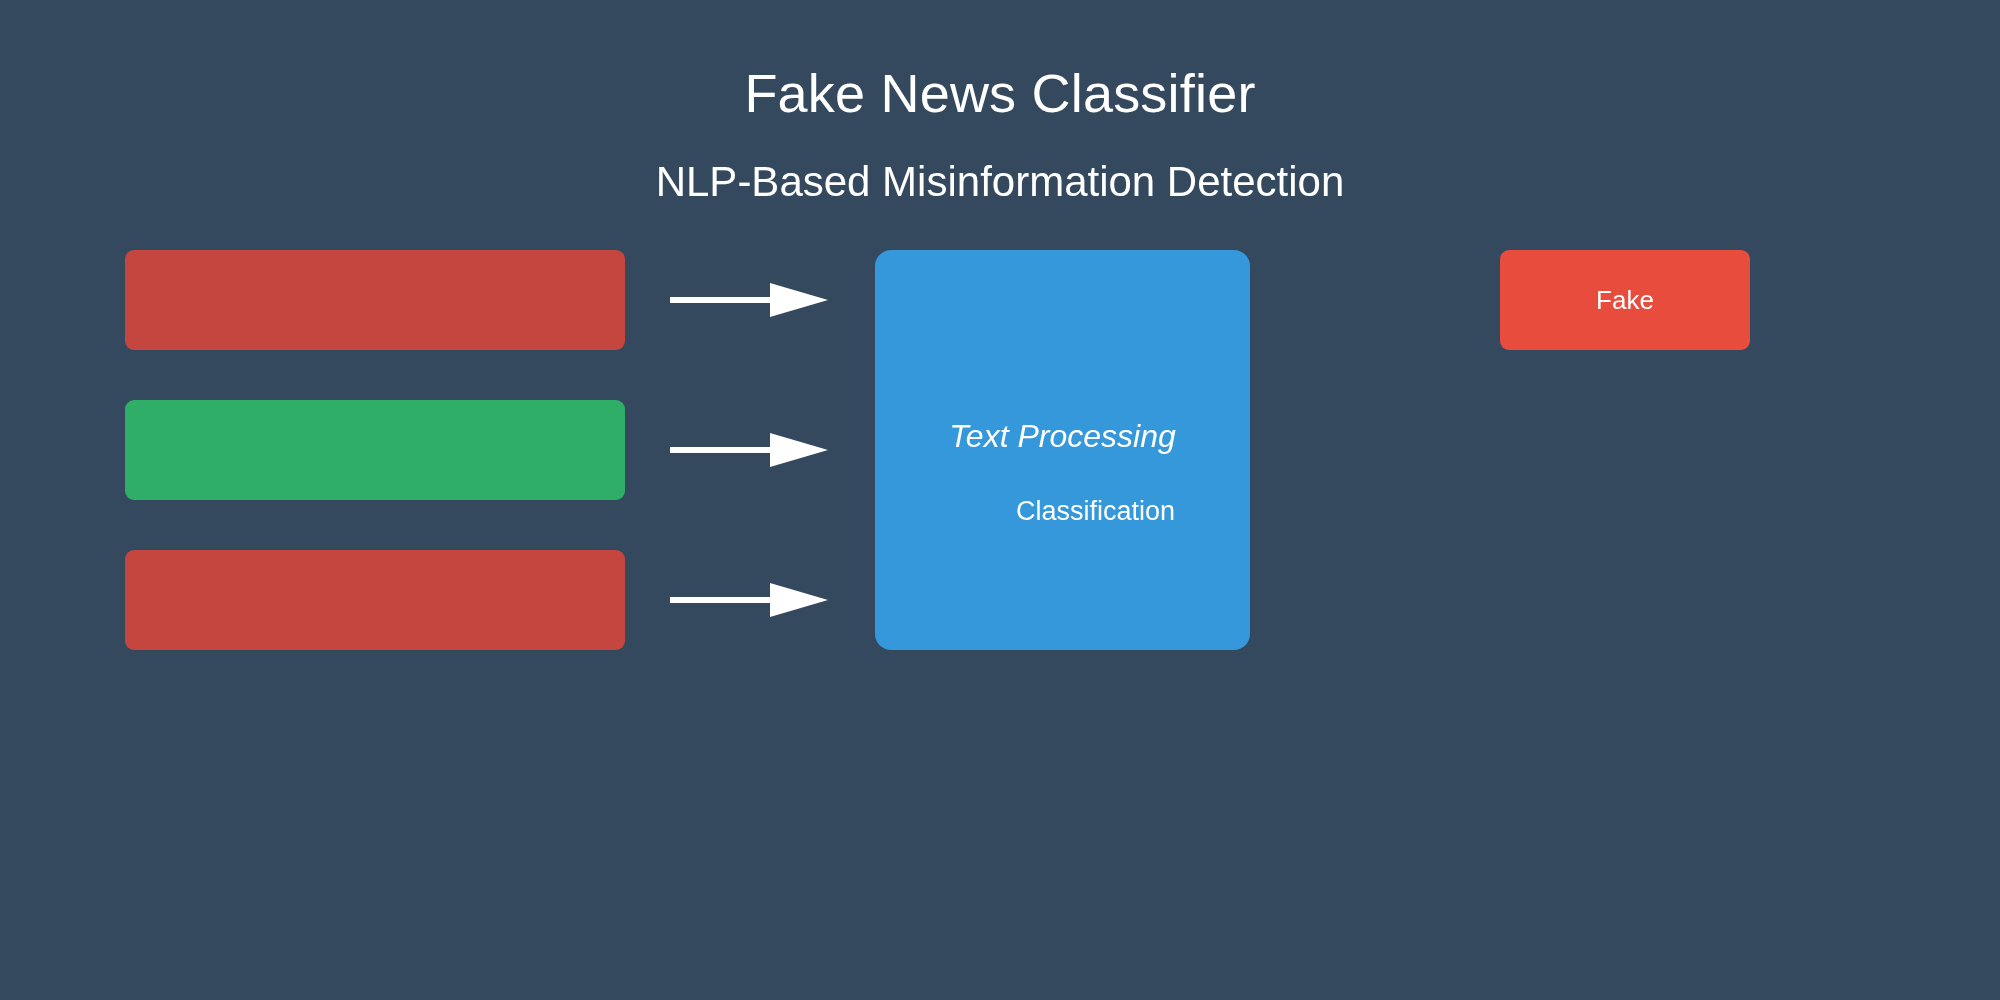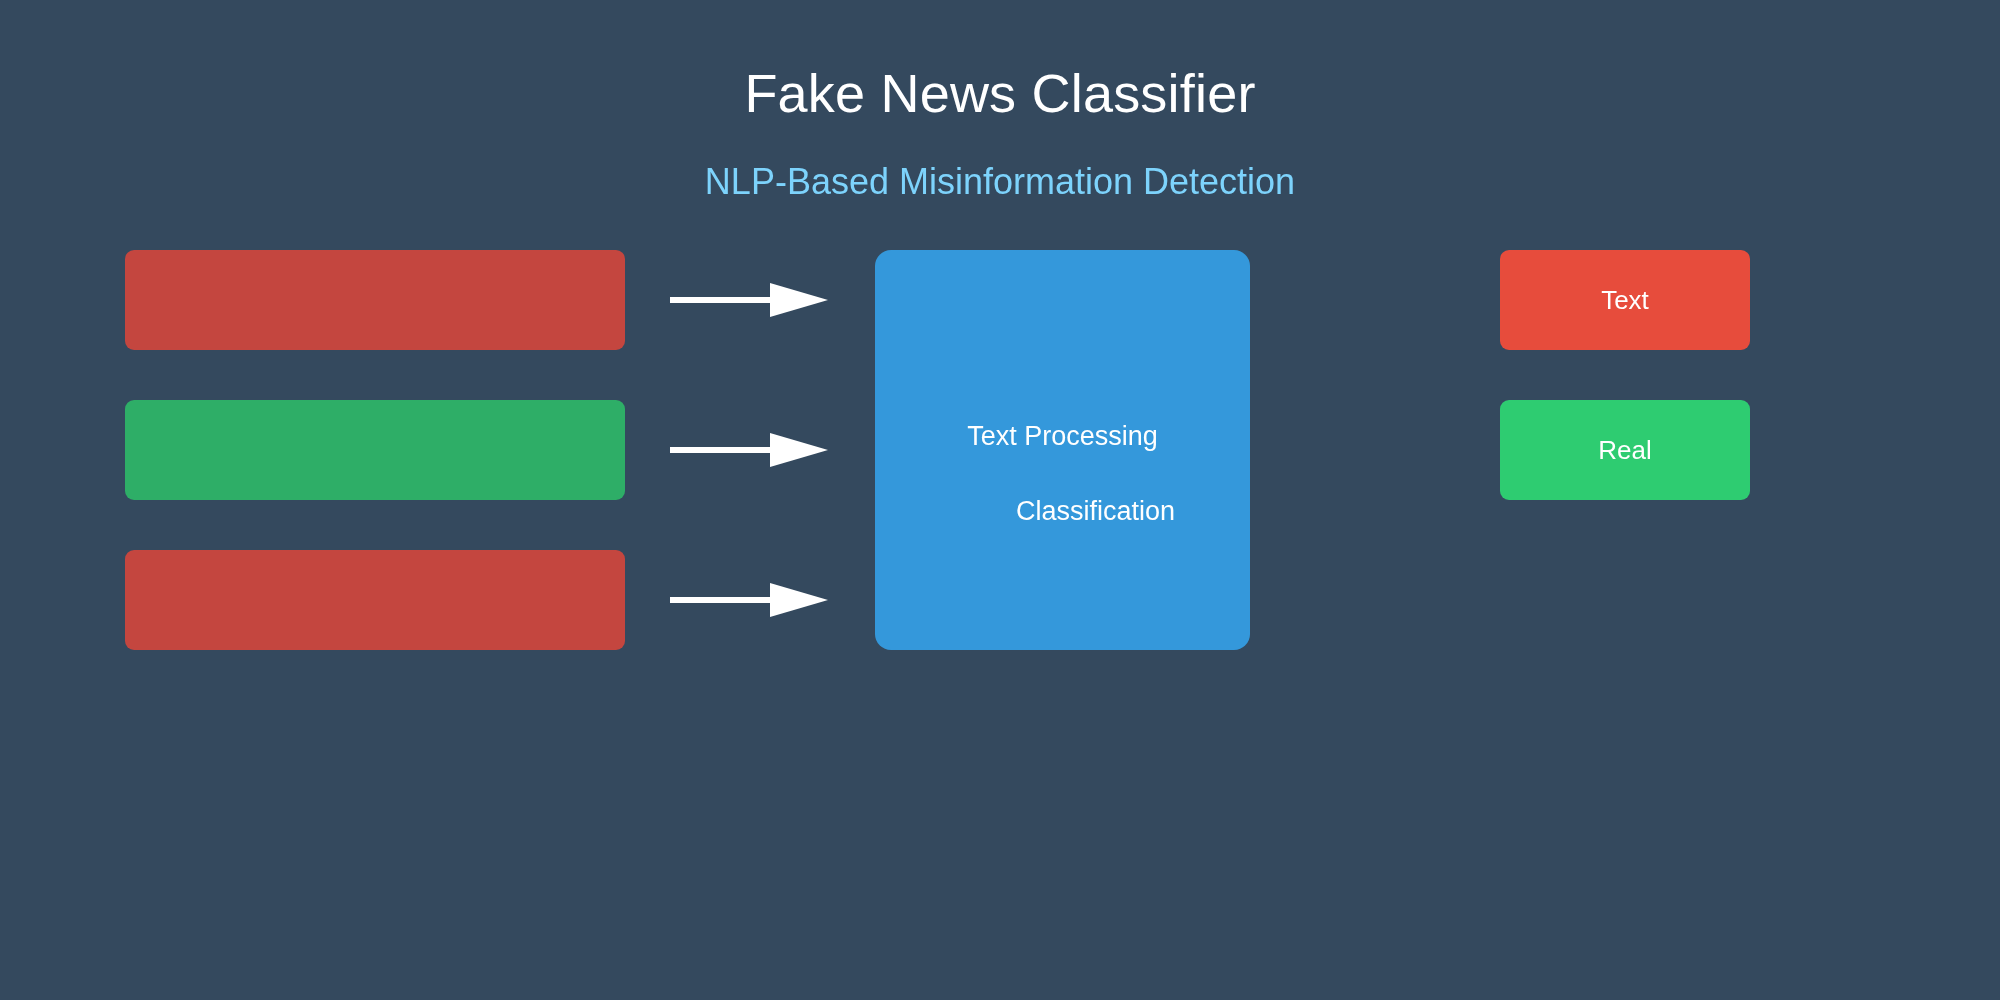--- a/index.html
+++ b/index.html
@@ -33,22 +33,22 @@
     letter-spacing: 0.2px;
     line-height: 62px;
     white-space: nowrap;
   }
   #subtitle {
     position: absolute;
     left: 0;
     top: 162px;
     width: 2000px;
     text-align: center;
-    color: #7dd3fc;
-    font-size: 36px;
+    color: #ffffff;
+    font-size: 42px;
     font-weight: 400;
     line-height: 40px;
     white-space: nowrap;
   }
 
   
   .input-bar {
     position: absolute;
     left: 125px;
     width: 500px;
@@ -93,22 +93,23 @@
     color: #ffffff;
     white-space: nowrap;
   }
   #engine-line-0 {
     top: 94px;
     font-size: 31px;
     line-height: 36px;
   }
   #engine-line-1 {
     top: 170px;
-    font-size: 27px;
+    font-size: 32px;
     line-height: 32px;
+    font-style: italic;
   }
   #engine-line-2 {
     top: 245px;
     font-size: 27px;
     line-height: 32px;
     padding-left: 33px;
   }
 
   
   .output-badge {
@@ -166,19 +167,16 @@
       <polygon points="100,6 158,23 100,40" fill="#ffffff"></polygon>
     </svg>
   </div>
 
   <div id="engine-box">
     <div class="engine-line" id="engine-line-1">Text Processing</div>
     <div class="engine-line" id="engine-line-2">Classification</div>
   </div>
 
   <div class="output-badge row-0" style="background:#e74c3c;">
-    <span class="badge-label">Text</span>
-  </div>
-  <div class="output-badge row-1" style="background:#2ecc71;">
-    <span class="badge-label">Real</span>
+    <span class="badge-label">Fake</span>
   </div>
 
 </div>
 
 </body></html>

